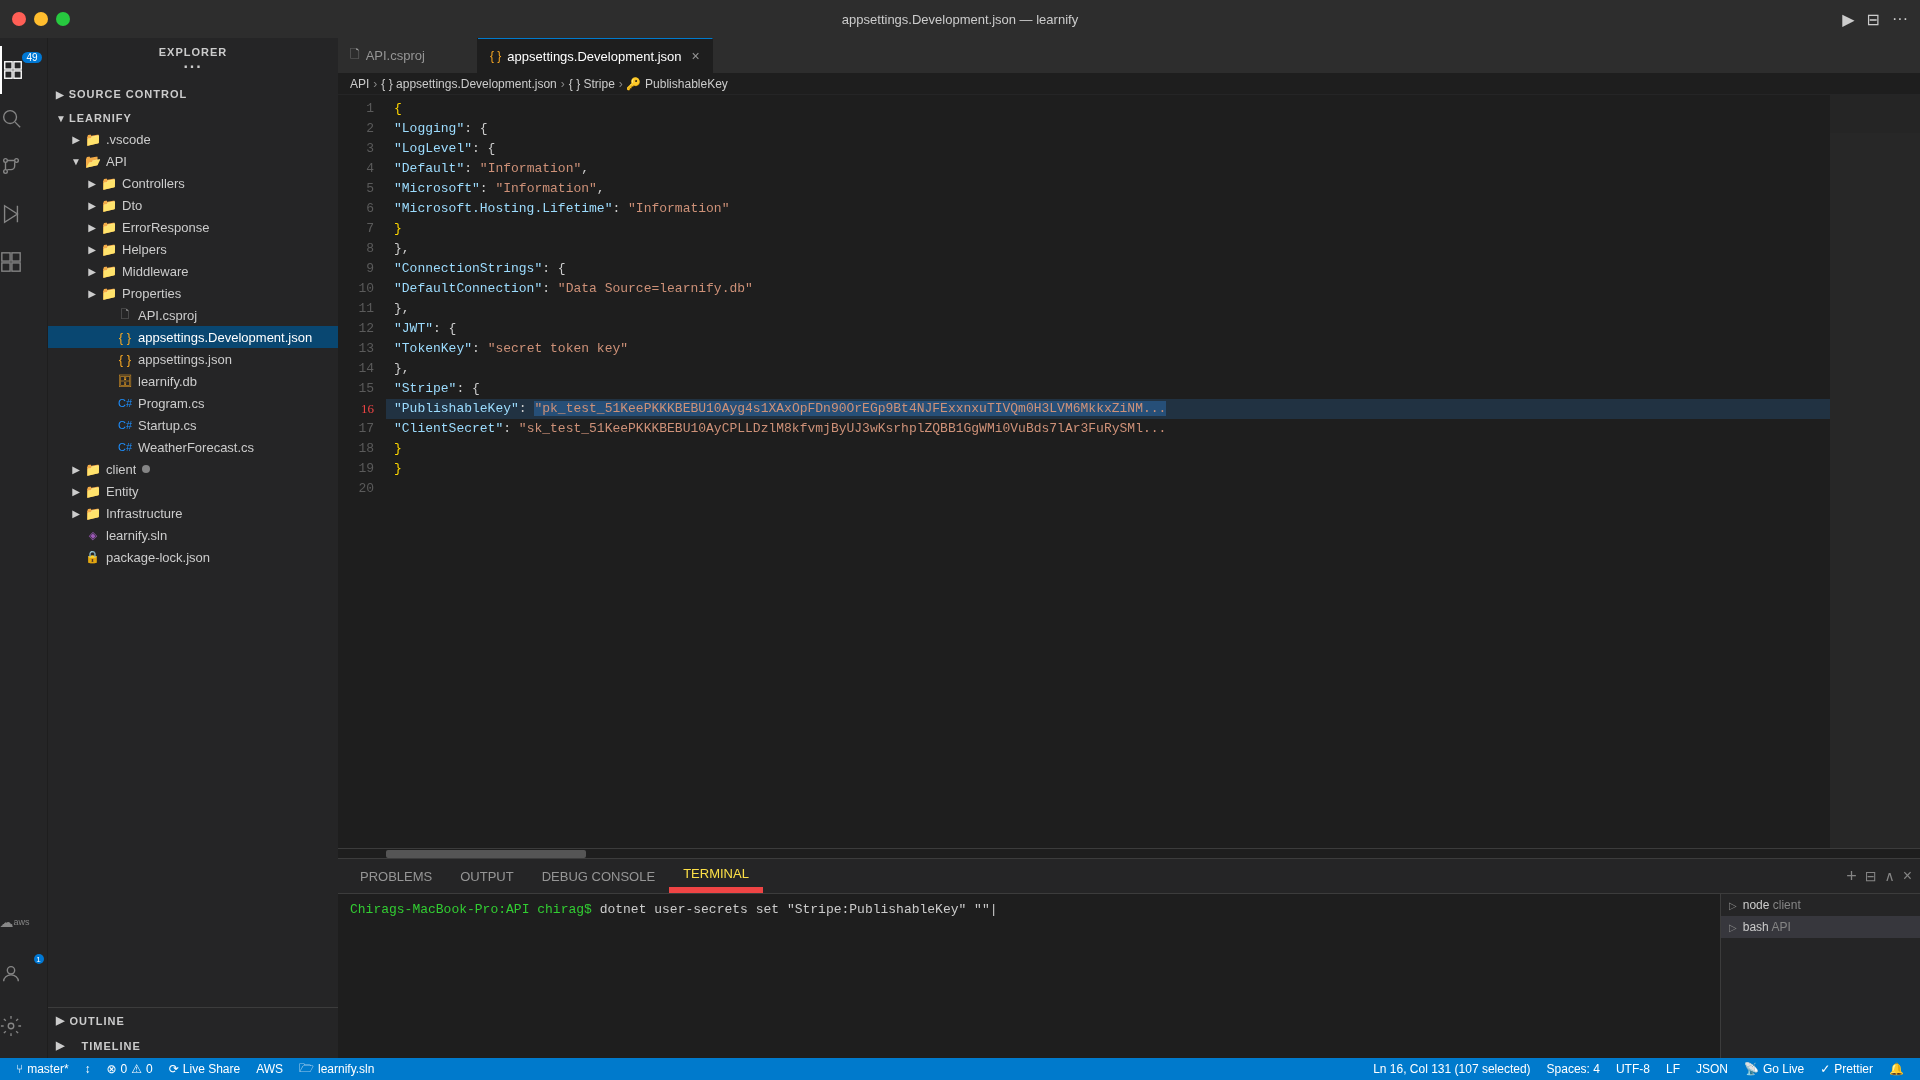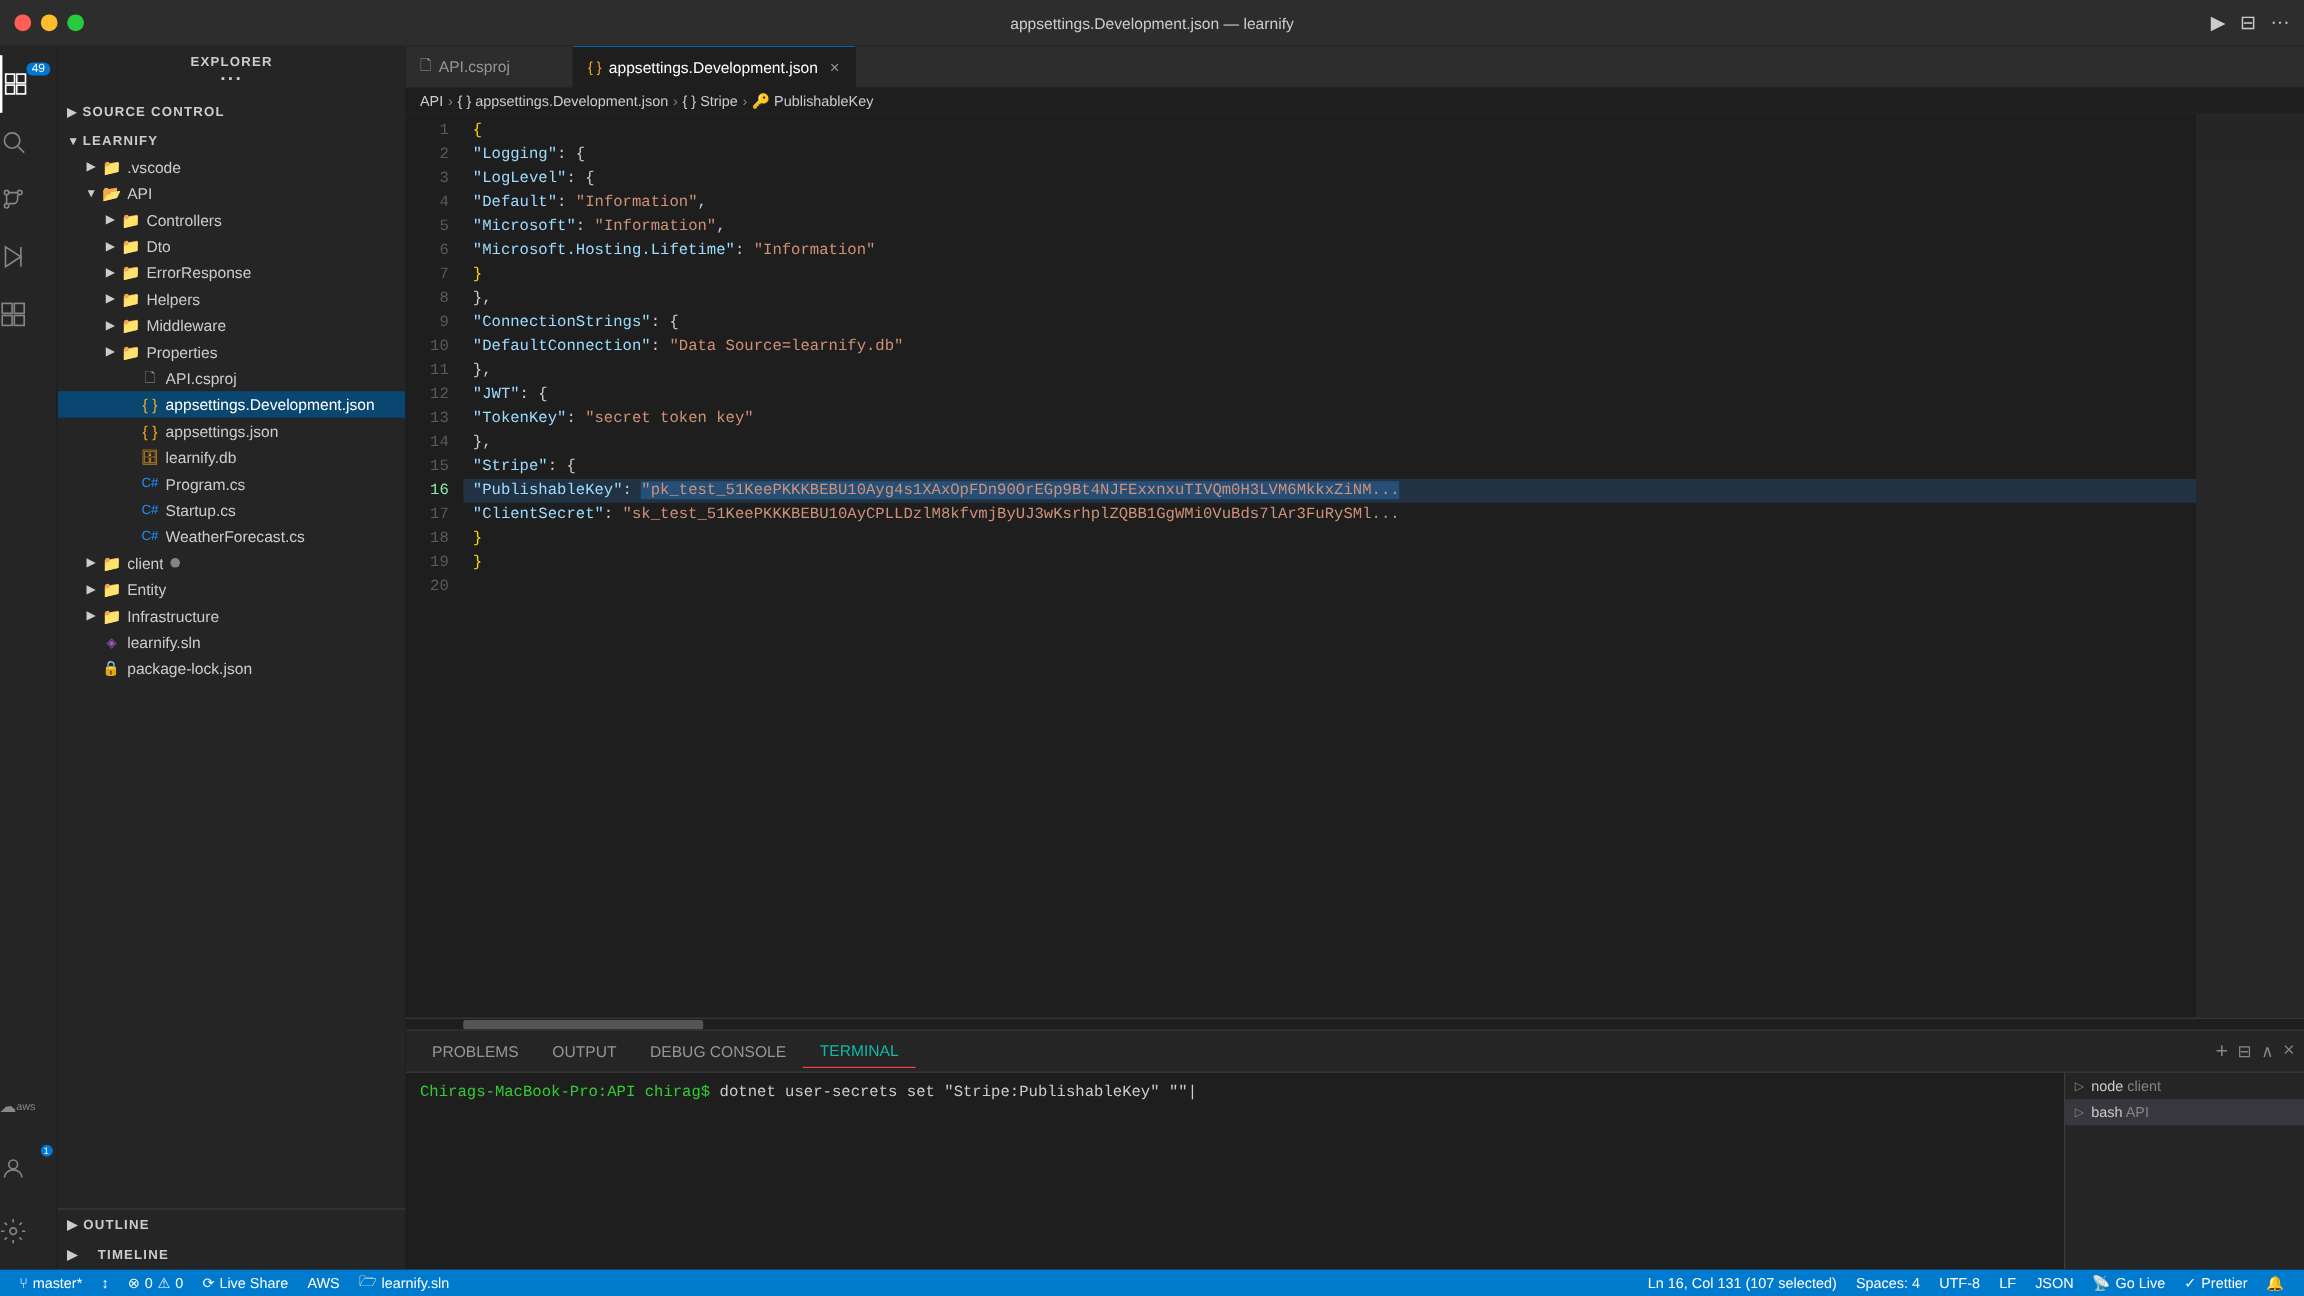--- a/index.html
+++ b/index.html
@@ -319,22 +319,22 @@
       gap: 0;
       border-bottom: 1px solid #3c3c3c;
     }
     .panel-tab {
       padding: 6px 14px;
       font-size: 13px;
       cursor: pointer;
       color: #969696;
     }
     .panel-tab.active {
-      color: #14b8a6;
-      border-bottom: 1px solid #ef4444;
+      color: #fde047;
+      border-bottom: 6px solid #ef4444;
     }
     .panel-actions {
       margin-left: auto;
       display: flex;
       gap: 8px;
       align-items: center;
       color: #858585;
       font-size: 16px;
     }
 
@@ -663,21 +663,21 @@
           <div>6</div>
             <div>7</div>
             <div>8</div>
             <div>9</div>
             <div>10</div>
           <div>11</div>
             <div>12</div>
             <div>13</div>
             <div>14</div>
             <div>15</div>
-          <div style="color:#86efac;">16</div>
+          <div style="color:#ef4444;font-family:Liberation Serif, serif;">16</div>
             <div>17</div>
             <div>18</div>
             <div>19</div>
             <div>20</div>
         </div>
         <div class="code-content">
           <div class="code-line"><span style="color:#ffd700;">{</span></div>
           <div class="code-line"><span style="color:#cccccc;">  </span><span style="color:#9cdcfe;">"Logging"</span><span style="color:#cccccc;">: {</span></div>
           <div class="code-line"><span style="color:#cccccc;">    </span><span style="color:#9cdcfe;">"LogLevel"</span><span style="color:#cccccc;">: {</span></div>
           <div class="code-line"><span style="color:#cccccc;">      </span><span style="color:#9cdcfe;">"Default"</span><span style="color:#cccccc;">: </span><span style="color:#ce9178;">"Information"</span><span style="color:#cccccc;">,</span></div>

